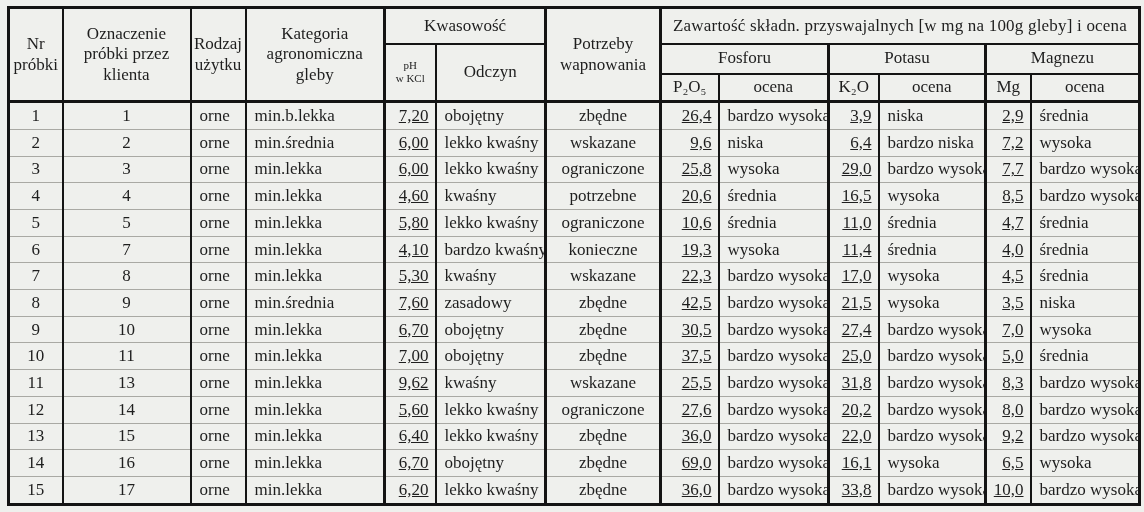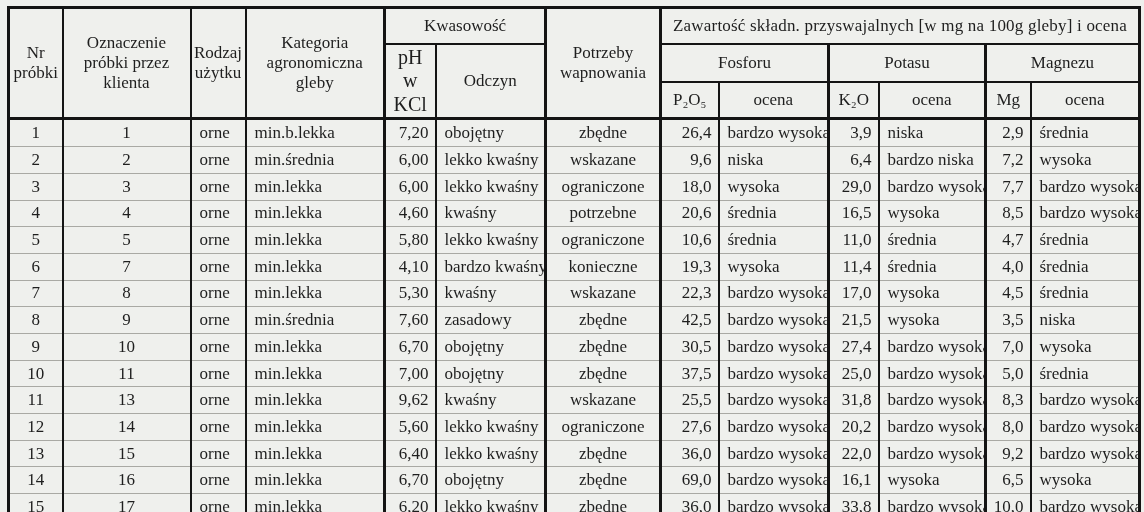--- a/index.html
+++ b/index.html
@@ -28,22 +28,22 @@
   }
   th { white-space: normal; text-align: center; padding: 1px 2px; }
   thead th { border-bottom: 2px solid var(--line, #141414); }
   thead tr.h1 { height: 36px; }
   thead tr.h2 { height: 30px; }
   thead tr.h3 { height: 28px; }
   tbody td { border-top: 1px solid var(--line-light, #a9a9a4); }
   .gl { border-left: 3px solid var(--line, #141414); }   
   .c { text-align: center; }
   .l { text-align: left; padding-left: 8px; }
-  .r { text-align: right; padding-right: 6px; }
-  .ph-head { white-space: pre-line; font-size: 20px; }
+  .r { text-align: right; padding-right: 6px; text-decoration: underline; }
+  .ph-head { white-space: pre-line; font-size: 11px; }
   .sub-note { letter-spacing: 0.2px; margin-left: 14px; }
 </style>
 </head>
 <body>
 
 <div class="scan-page">
   <table>
     <colgroup>
       <col style="width:54px">
         <col style="width:128px">
@@ -118,21 +118,21 @@
           <td class="l">wysoka</td>
         </tr>
         <tr>
           <td class="c">3</td>
           <td class="c">3</td>
           <td class="l">orne</td>
           <td class="l">min.lekka</td>
           <td class="r gl">6,00</td>
           <td class="l">lekko kwaśny</td>
           <td class="c gl">ograniczone</td>
-          <td class="r gl">18,0</td>
+          <td class="r gl">25,8</td>
           <td class="l">wysoka</td>
           <td class="r gl">29,0</td>
           <td class="l">bardzo wysoka</td>
           <td class="r gl">7,7</td>
           <td class="l">bardzo wysoka</td>
         </tr>
         <tr>
           <td class="c">4</td>
           <td class="c">4</td>
           <td class="l">orne</td>

